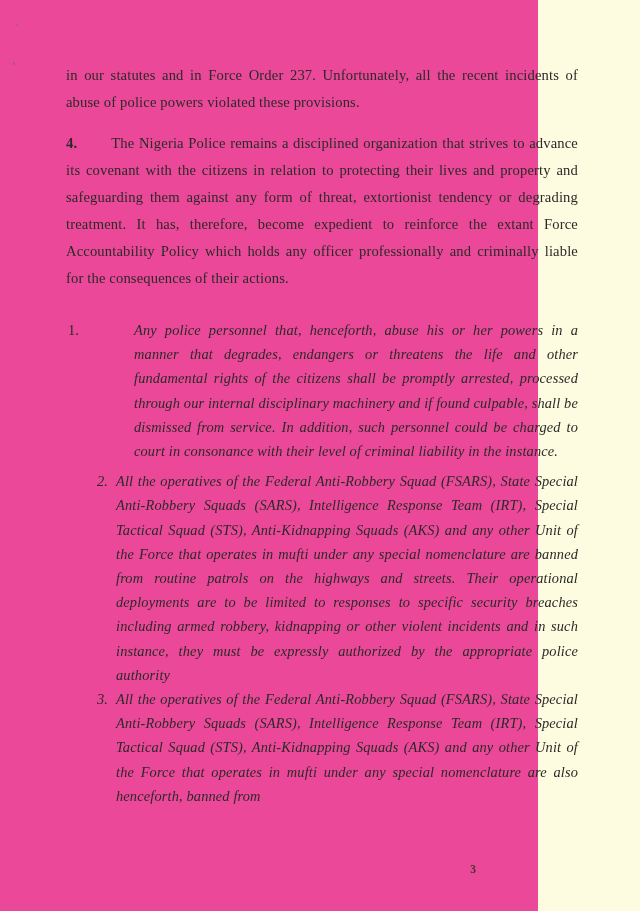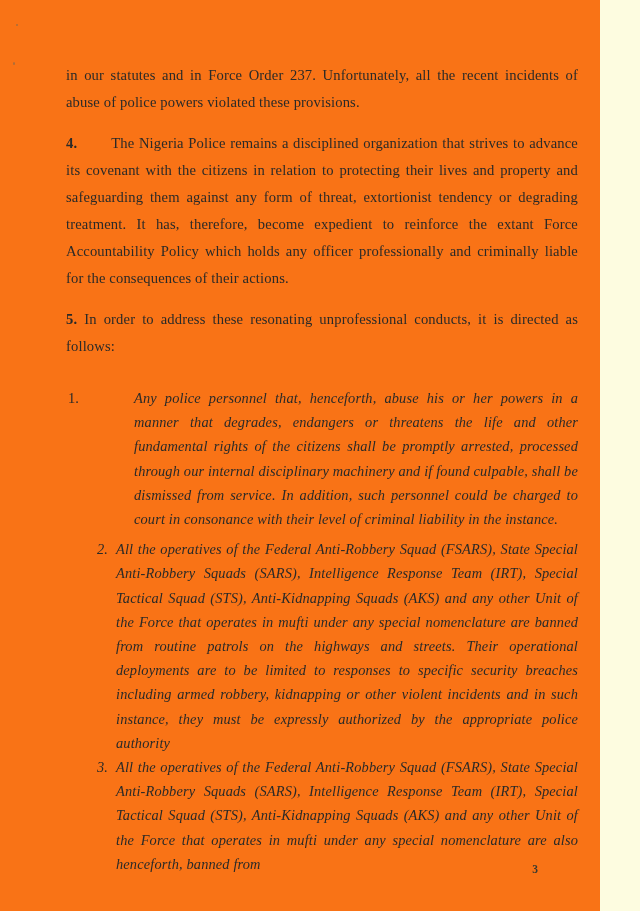--- a/index.html
+++ b/index.html
@@ -11,24 +11,24 @@
     height: 911px;
     background: #fdfce0;
     font-family: "Liberation Serif", "DejaVu Serif", serif;
     color: #2a2a28;
     overflow: hidden;
     position: relative;
   }
 
   .page {
     position: relative;
-    width: 600px;
+    width: 538px;
     height: 911px;
     box-sizing: border-box;
-    background: #f97316;
+    background: #ec4899;
   }
 
   
   .speck {
     position: absolute;
     background: #6a6a5a;
     border-radius: 50%;
     opacity: 0.55;
   }
   .speck-upper { left: 16px; top: 24px; width: 2px; height: 2px; }
@@ -125,23 +125,20 @@
   <div class="content">
 
     <p class="para-body">
       <span>in our statutes and in Force Order 237. Unfortunately, all the recent incidents of abuse of police powers violated these provisions.</span>
     </p>
 
     <p class="para-body">
       <span class="lead-num">4.</span><span class="tab-wide"></span><span>The Nigeria Police remains a disciplined organization that strives to advance its covenant with the citizens in relation to protecting their lives and property and safeguarding them against any form of threat, extortionist tendency or degrading treatment. It has, therefore, become expedient to reinforce the extant Force Accountability Policy which holds any officer professionally and criminally liable for the consequences of their actions.</span>
     </p>
 
-    <p class="para-body">
-      <span class="lead-num">5.</span><span class="tab-small"></span><span>In order to address these resonating unprofessional conducts, it is directed as follows:</span>
-    </p>
 
     <div class="list-one">
 
       <p class="item-l1">
         <span class="marker">1.</span><span>Any police personnel that, henceforth, abuse his or her powers in a manner that degrades, endangers or threatens the life and other fundamental rights of the citizens shall be promptly arrested, processed through our internal disciplinary machinery and if found culpable, shall be dismissed from service. In addition, such personnel could be charged to court in consonance with their level of criminal liability in the instance.</span>
       </p>
 
       <p class="item-l2">
         <span class="marker">2.</span><span>All the operatives of the Federal Anti-Robbery Squad (FSARS), State Special Anti-Robbery Squads (SARS), Intelligence Response Team (IRT), Special Tactical Squad (STS), Anti-Kidnapping Squads (AKS) and any other Unit of the Force that operates in mufti under any special nomenclature are banned from routine patrols on the highways and streets. Their operational deployments are to be limited to responses to specific security breaches including armed robbery, kidnapping or other violent incidents and in such instance, they must be expressly authorized by the appropriate police authority</span>
       </p>

